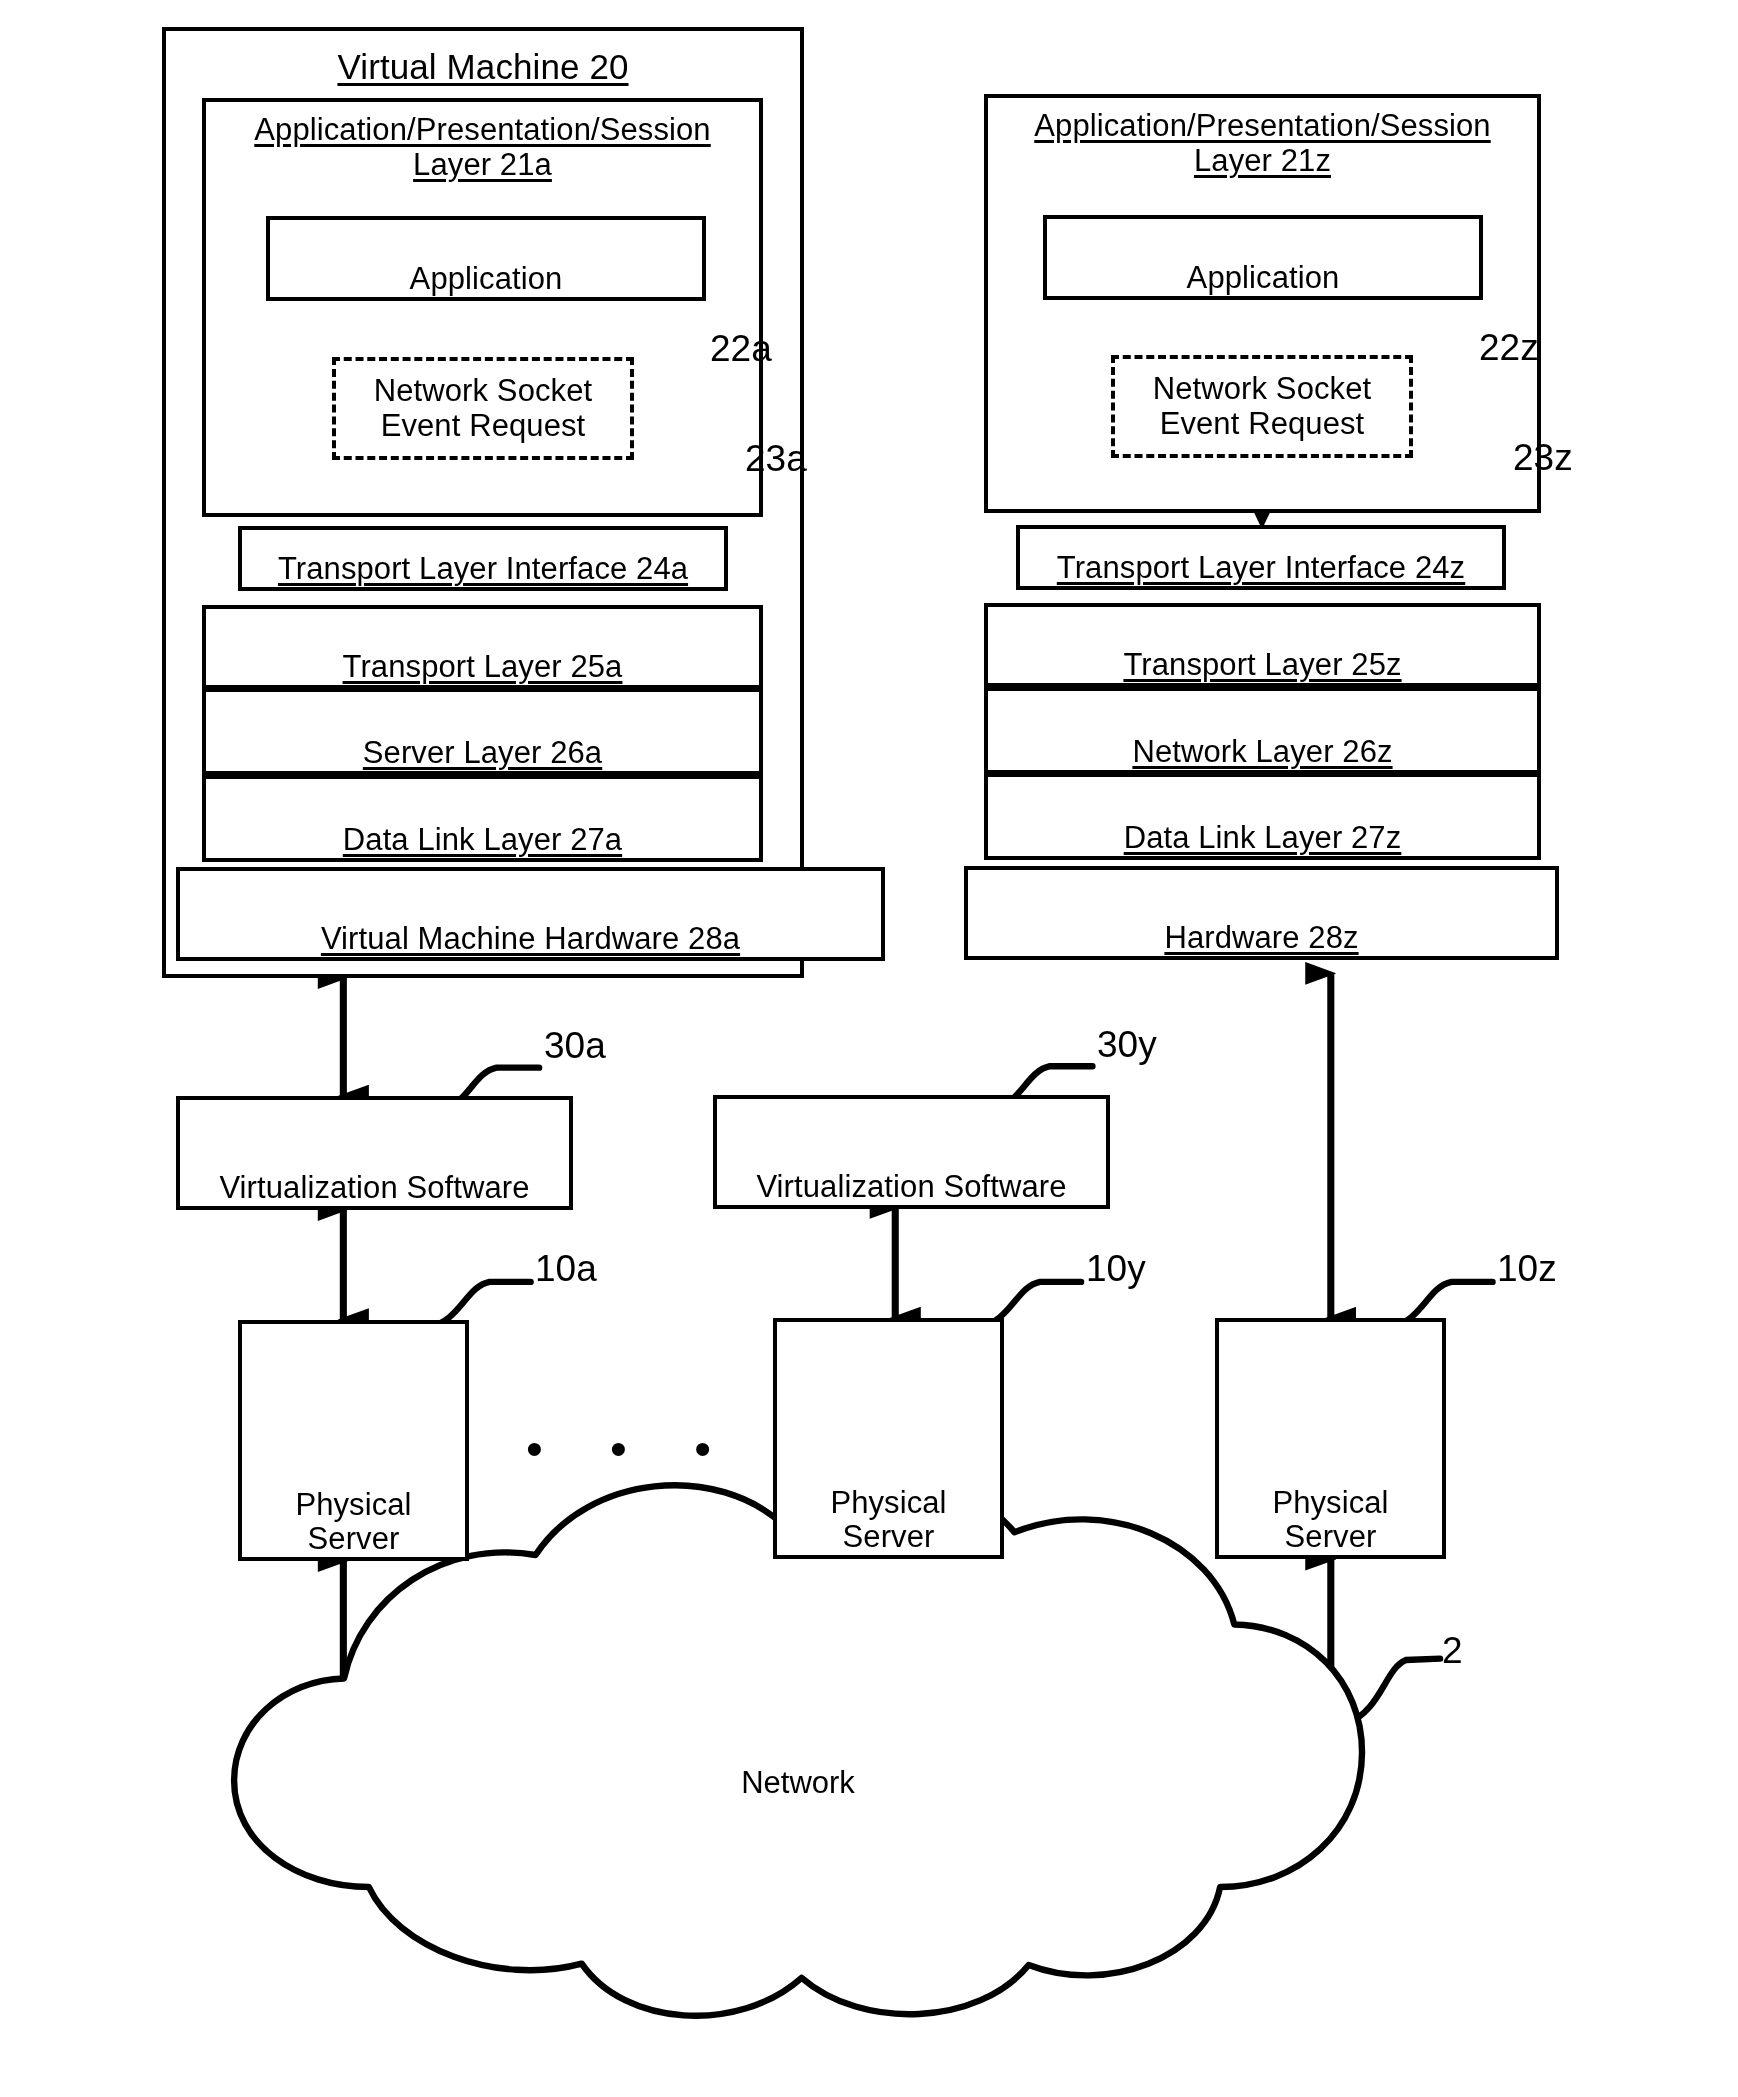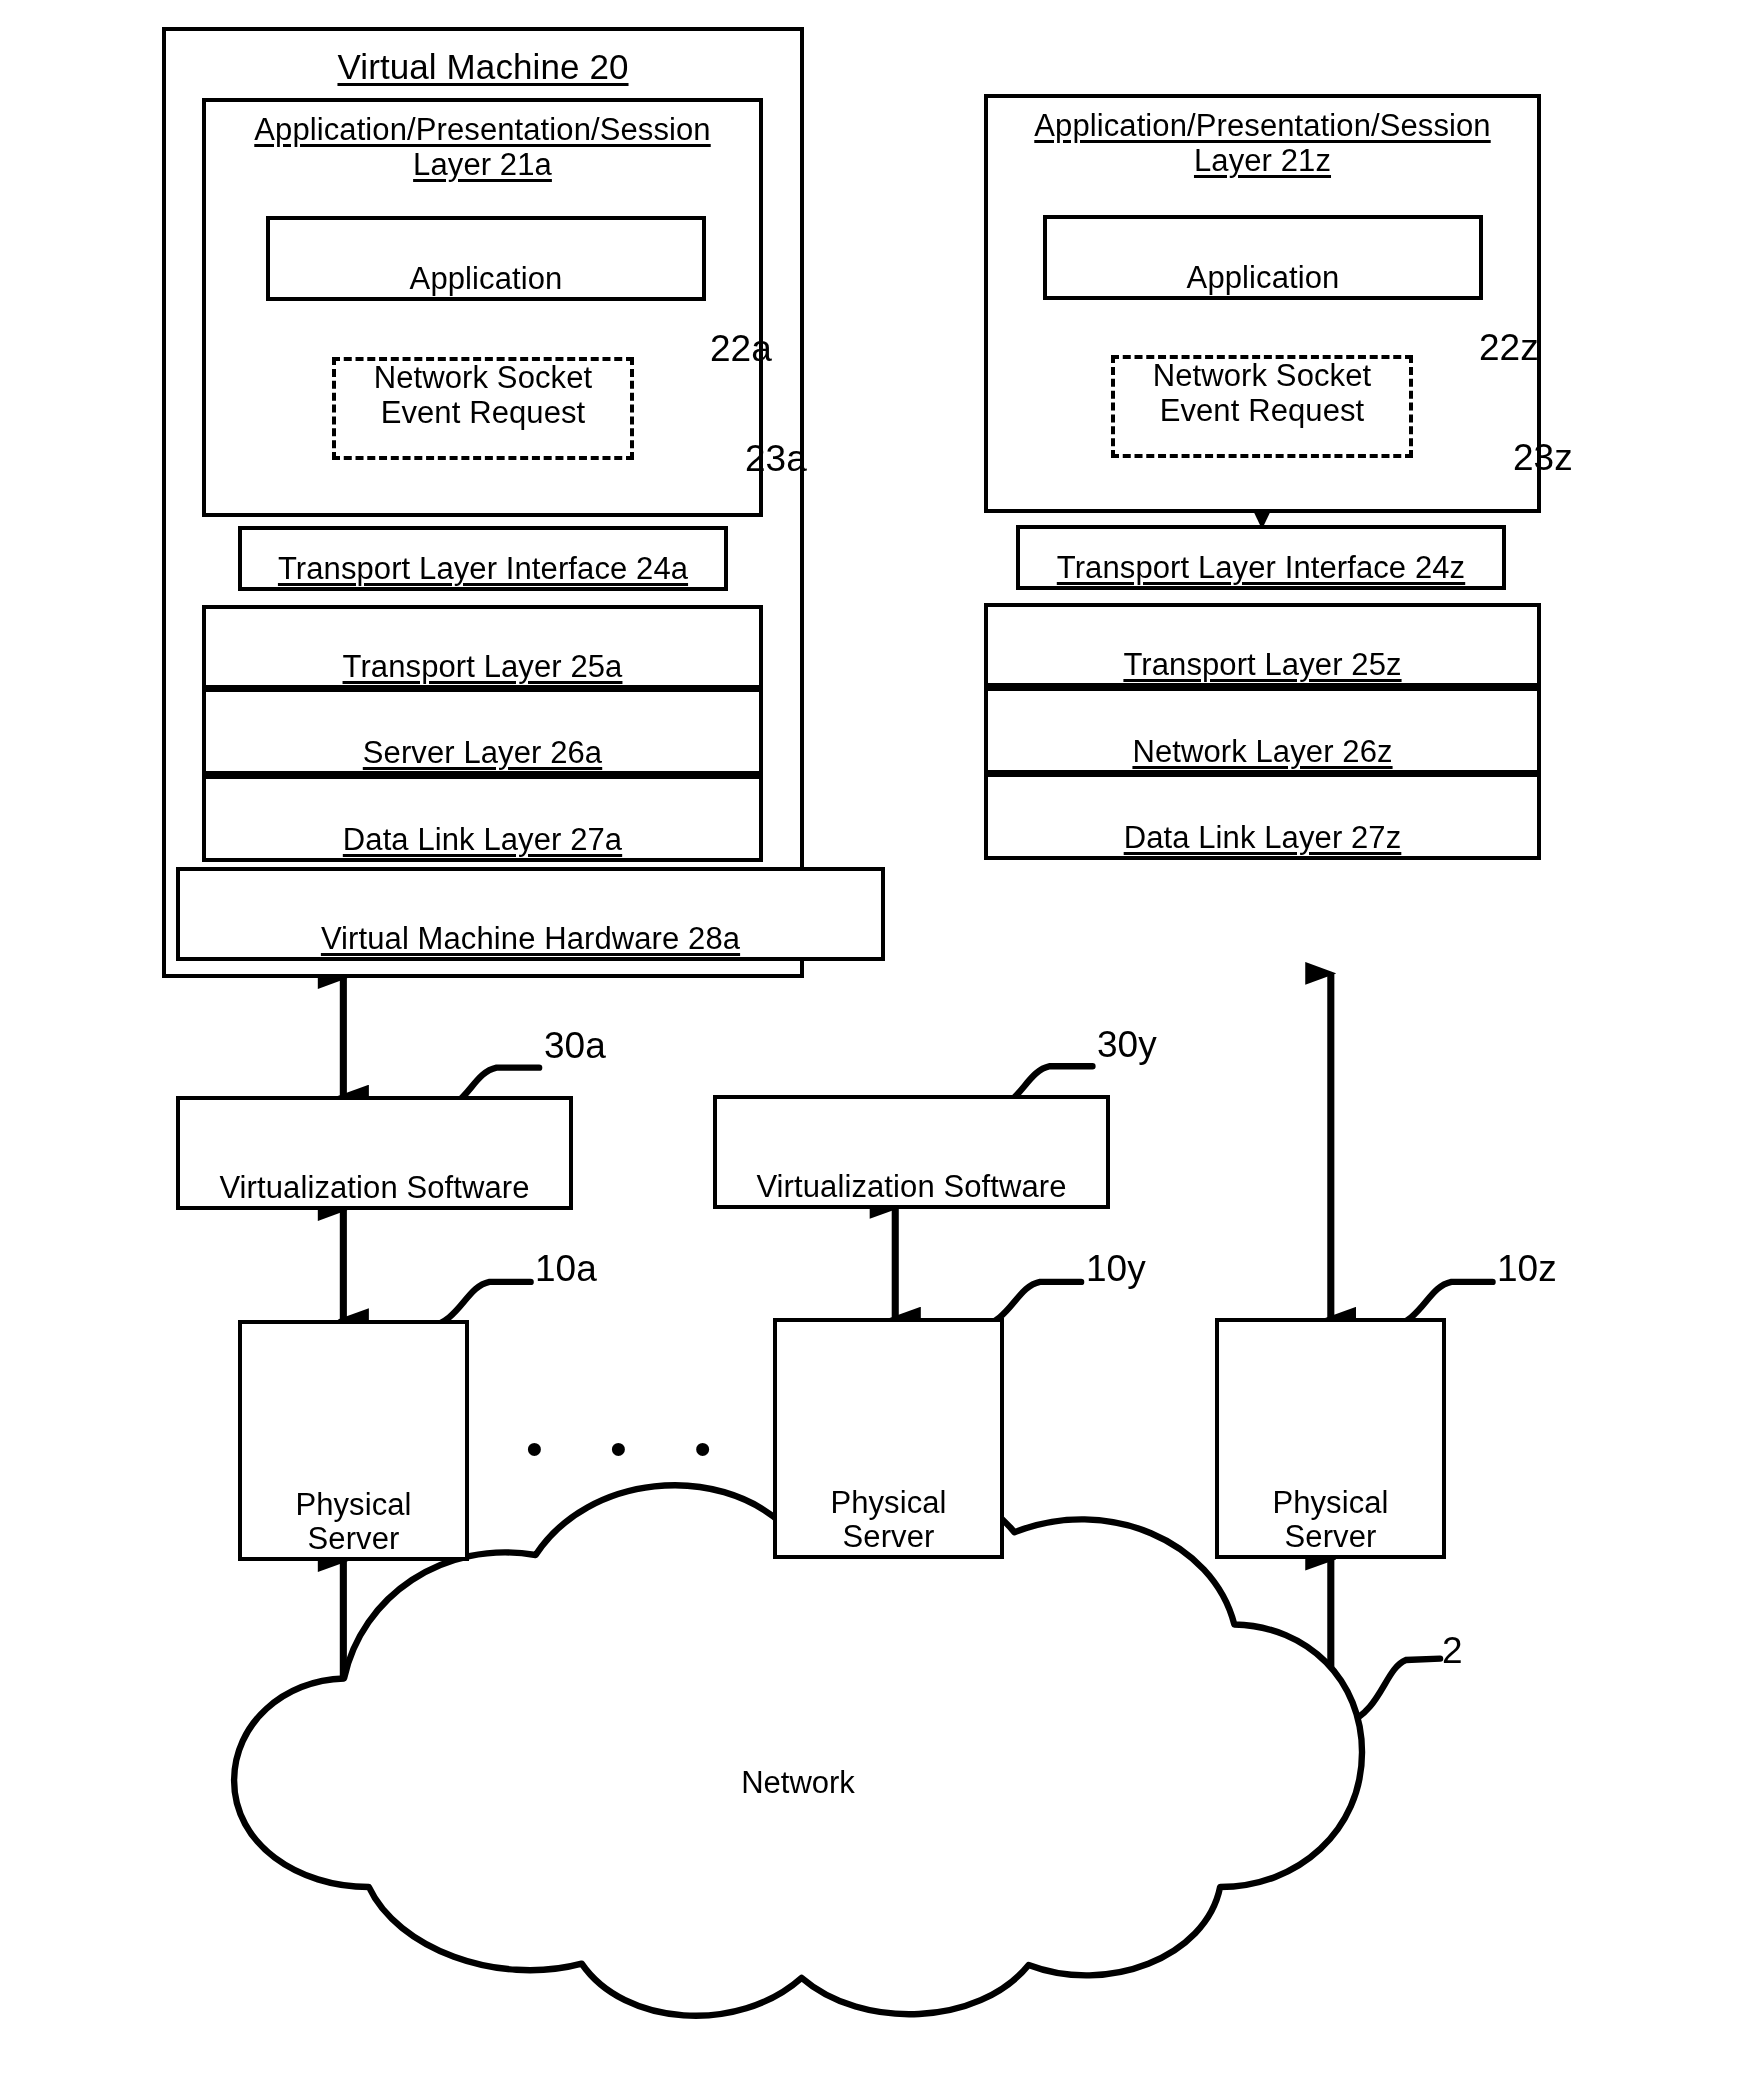--- a/index.html
+++ b/index.html
@@ -37,20 +37,21 @@
     white-space: pre-line;
   }
   .u { text-decoration: underline; text-underline-offset: 3.5px; }
   
   .dashed {
     position: absolute;
     box-sizing: border-box;
     border: 4.3px dashed #000;
     background: transparent;
     display: flex;
+    align-items: center;
     justify-content: center;
     text-align: center;
   }
   .dashed .box-label { font-size: 31px; }
   
   .callout {
     position: absolute;
     font-size: 37px;
     line-height: 1;
     white-space: nowrap;
@@ -210,20 +211,23 @@
   </div>
 
   <div class="box" style="left:984px; top:687px; width:557px; height:87px;">
     <div class="box-label u">Network Layer 26z</div>
   </div>
 
   <div class="box" style="left:984px; top:773px; width:557px; height:87px;">
     <div class="box-label u">Data Link Layer 27z</div>
   </div>
 
+  <div class="box" style="left:964px; top:866px; width:595px; height:94px;">
+    <div class="box-label u">Hardware 28z</div>
+  </div>
 
   <div class="callout" style="left:1479px; top:329px;">22z</div>
   <div class="callout" style="left:1513px; top:439px;">23z</div>
 
   <div class="box" style="left:176px; top:1096px; width:397px; height:114px;">
     <div class="box-label">Virtualization Software</div>
   </div>
   <div class="callout" style="left:544px; top:1027px;">30a</div>
 
   <div class="box" style="left:713px; top:1095px; width:397px; height:114px;">

